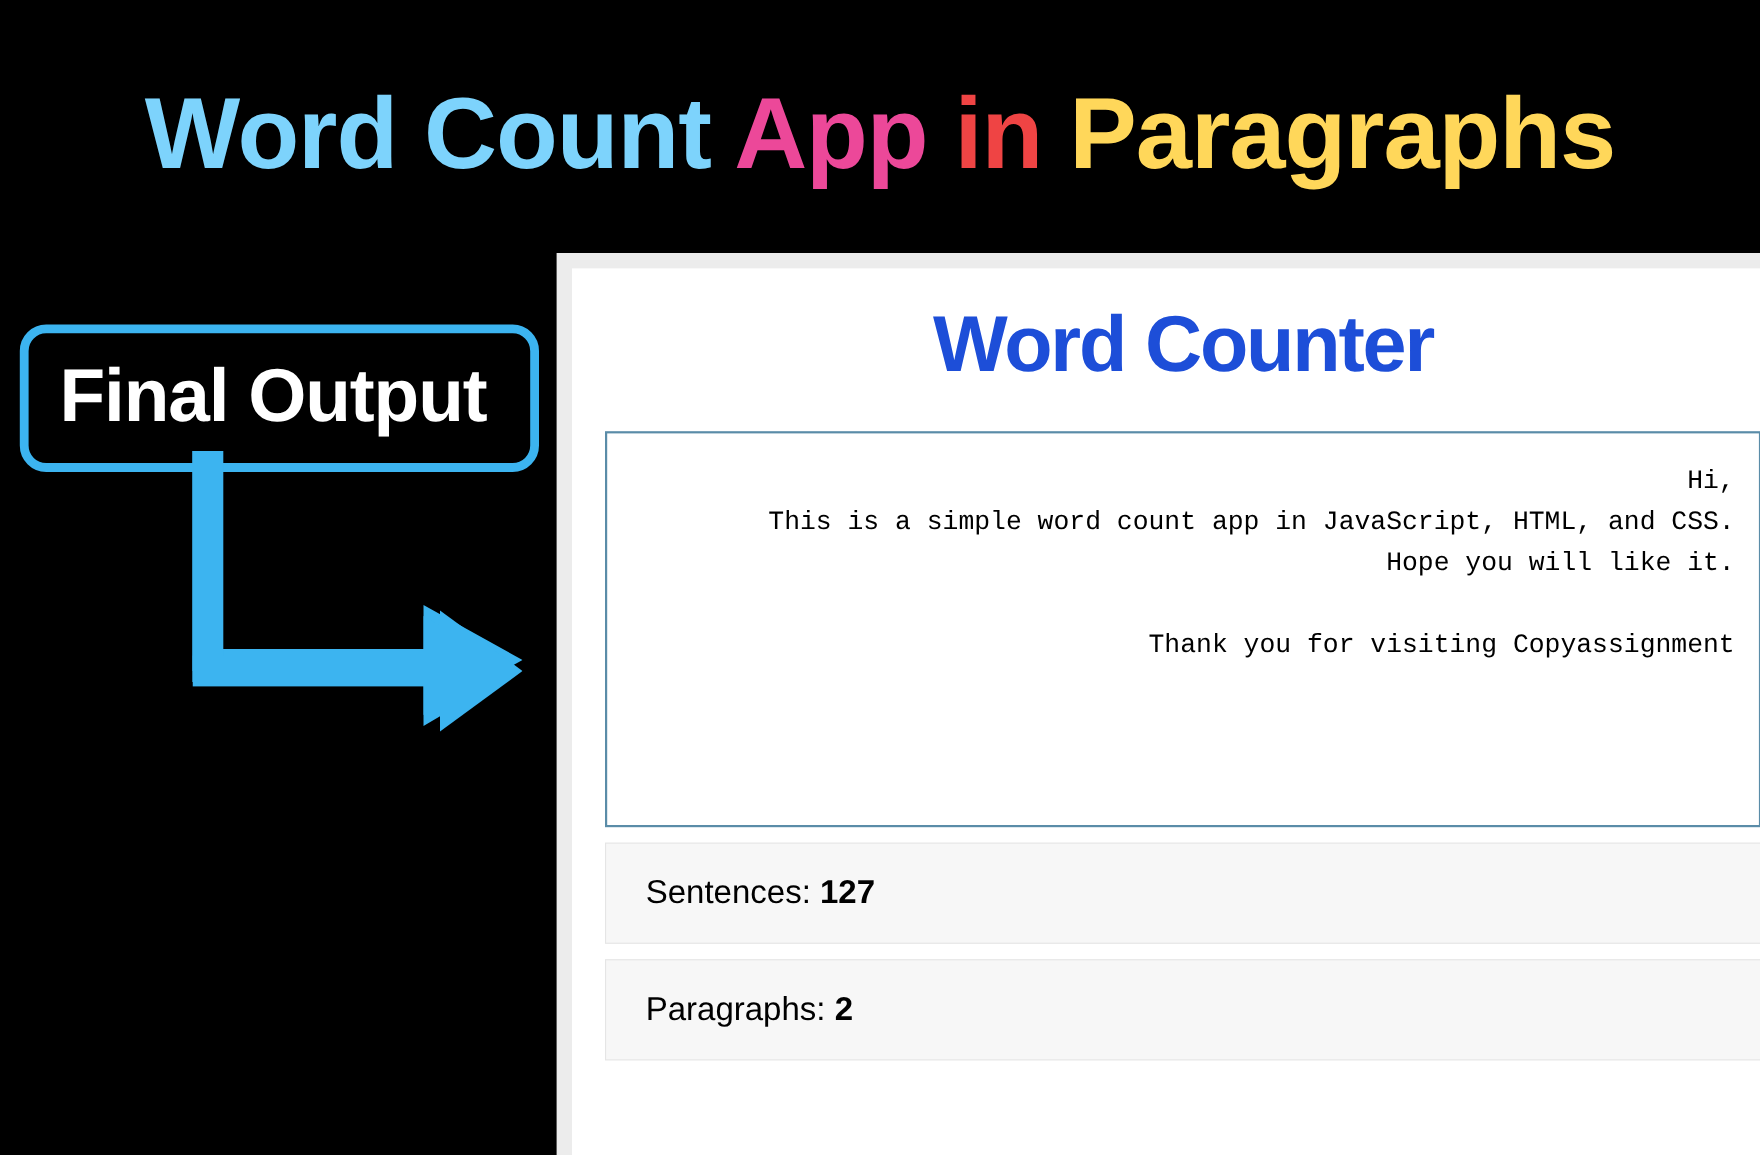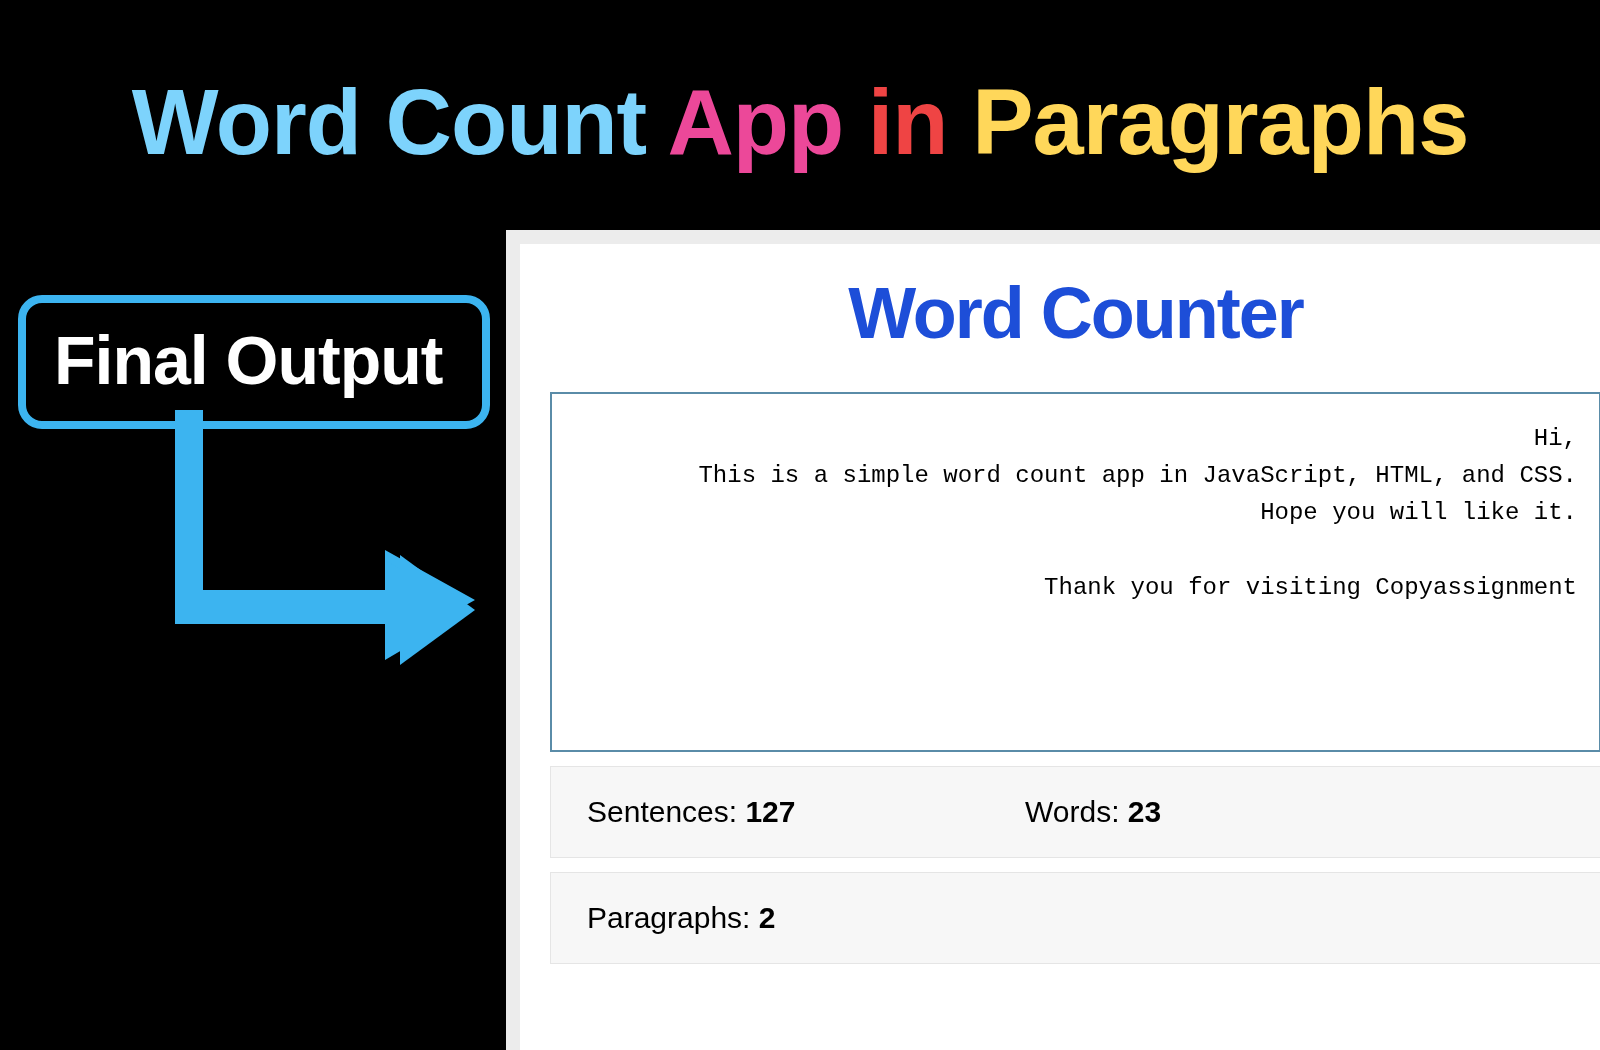--- a/index.html
+++ b/index.html
@@ -151,23 +151,20 @@
     <div class="textarea-box">Hi,
 This is a simple word count app in JavaScript, HTML, and CSS.
 Hope you will like it.
 
 Thank you for visiting Copyassignment</div>
 
     <div class="stats-row">
       <div class="stats-cell">
         <span class="stat-label">Sentences: </span><span class="stat-value">127</span>
       </div>
-      <div class="stats-cell">
-        <span class="stat-label">Words: </span><span class="stat-value">23</span>
-      </div>
     </div>
 
     <div class="stats-row">
       <div class="stats-cell">
         <span class="stat-label">Paragraphs: </span><span class="stat-value">2</span>
       </div>
     </div>
 
   </div>
 </div>

